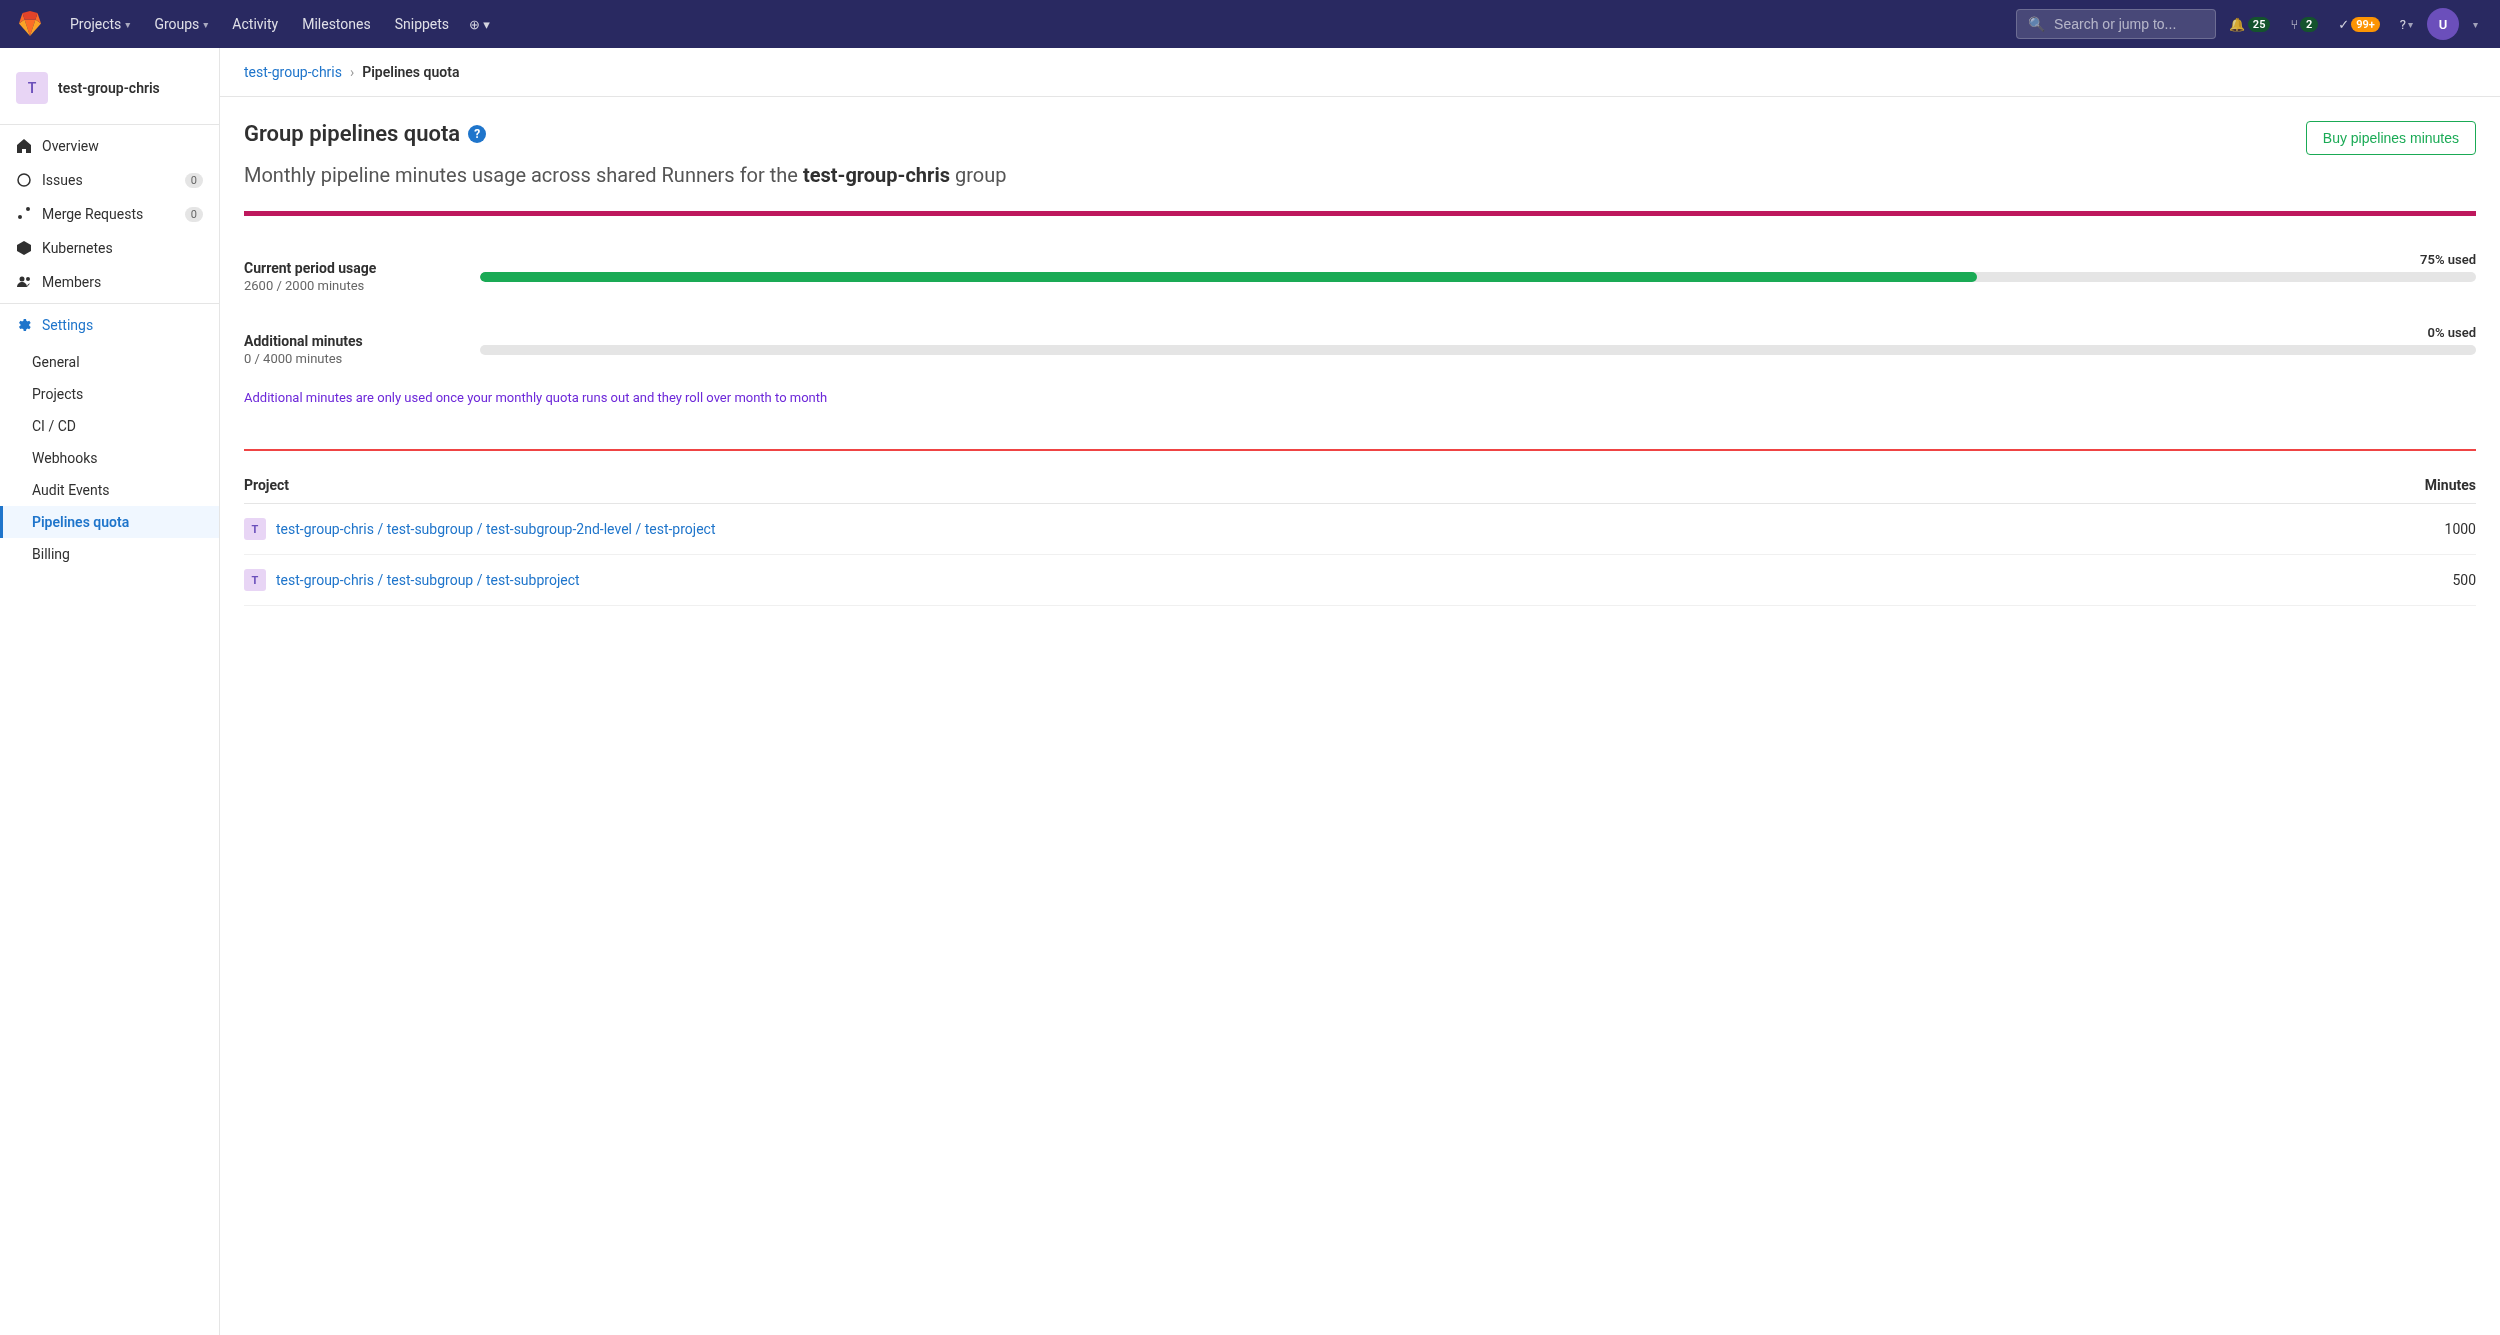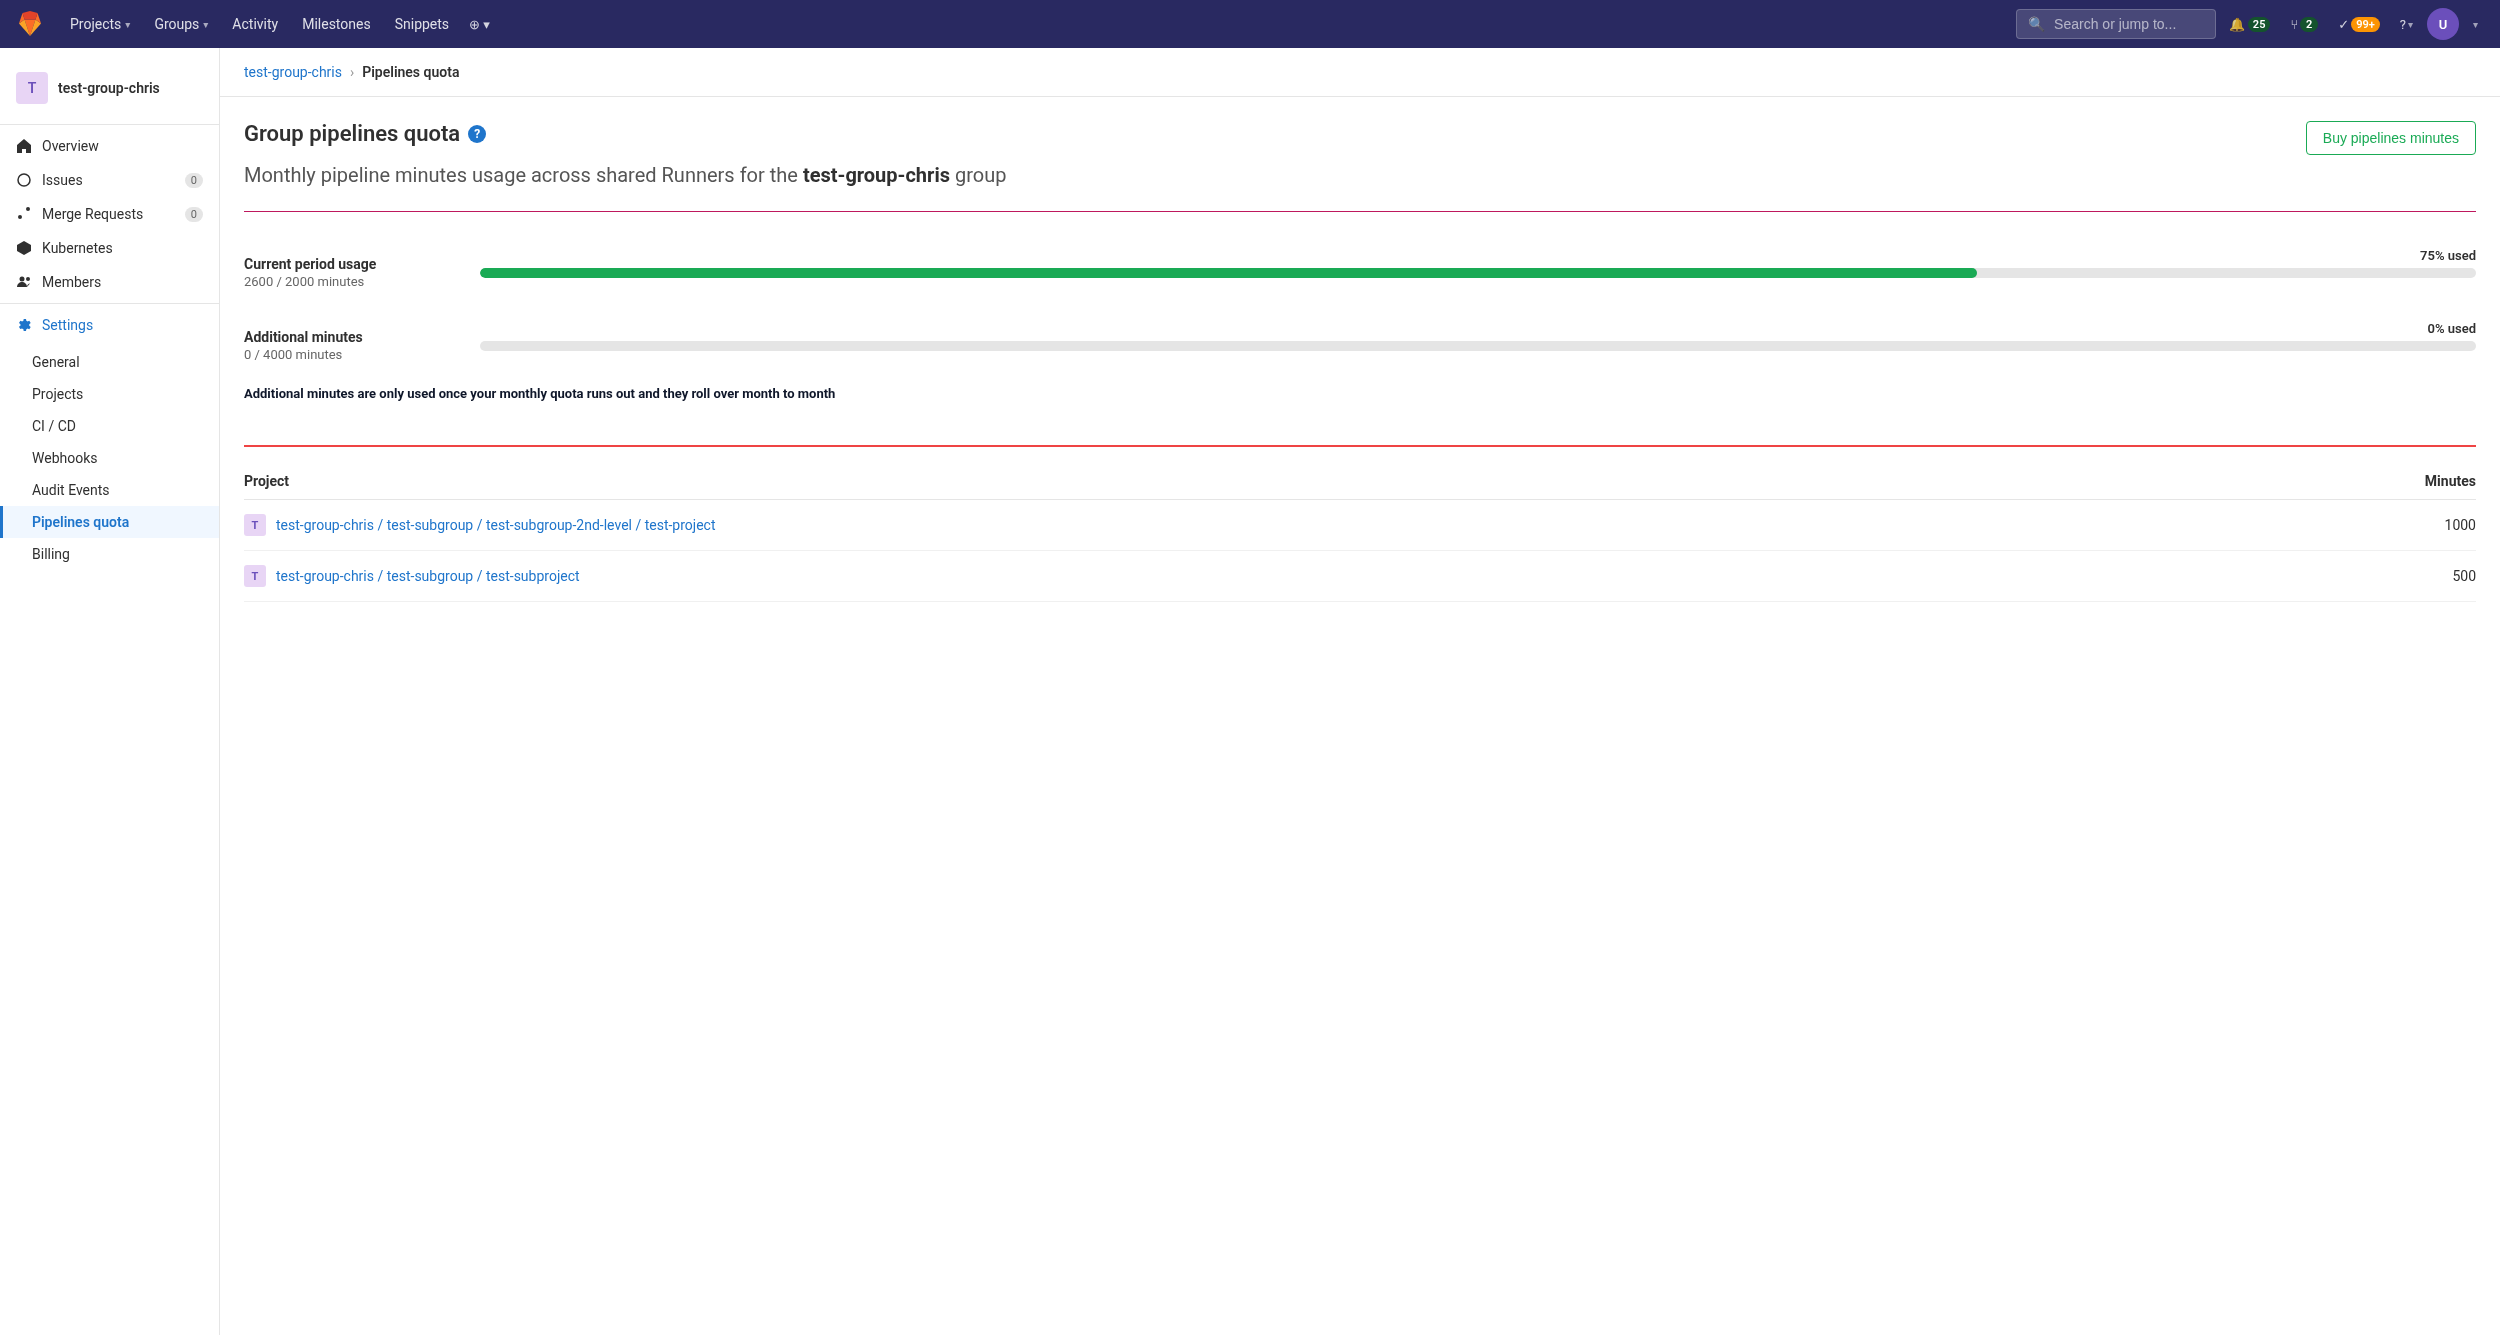--- a/index.html
+++ b/index.html
@@ -153,21 +153,21 @@
       white-space: nowrap;
     }
 
     .subtitle {
       font-size: 20px; color: #555; margin-bottom: 24px;
     }
     .subtitle strong { font-weight: 700; color: #303030; }
 
     
     .usage-section {
-      border-top: 1px solid #be185d;
+      border-top: 5px solid #be185d;
       padding: 20px 0;
     }
     .usage-row {
       display: flex; align-items: center; gap: 16px;
       margin-bottom: 16px;
     }
     .usage-label-col { width: 220px; flex-shrink: 0; }
     .usage-label { font-weight: 700; font-size: 14px; color: #303030; margin-bottom: 2px; }
     .usage-sub { font-size: 13px; color: #666; }
     .usage-bar-col { flex: 1; position: relative; }
@@ -178,21 +178,21 @@
     .usage-bar-fill {
       height: 100%; border-radius: 5px;
       background: #1aaa55;
     }
     .usage-bar-fill.gray { background: #aaa; }
     .usage-pct {
       position: absolute; right: 0; top: -20px;
       font-size: 13px; font-weight: 600; color: #303030;
     }
     .usage-note {
-      font-size: 13px; color: #0f172a; margin-top: 20px; padding-top: 4px; font-weight: bold;
+      font-size: 13px; color: #6d28d9; margin-top: 20px; padding-top: 4px;
     }
     .usage-row-wrapper { position: relative; padding-top: 24px; }
 
     
     .projects-table { width: 100%; border-collapse: collapse; margin-top: 8px; }
     .projects-table th {
       text-align: left; padding: 10px 0;
       font-size: 14px; font-weight: 700; color: #303030;
       border-bottom: 1px solid #e5e5e5;
     }

